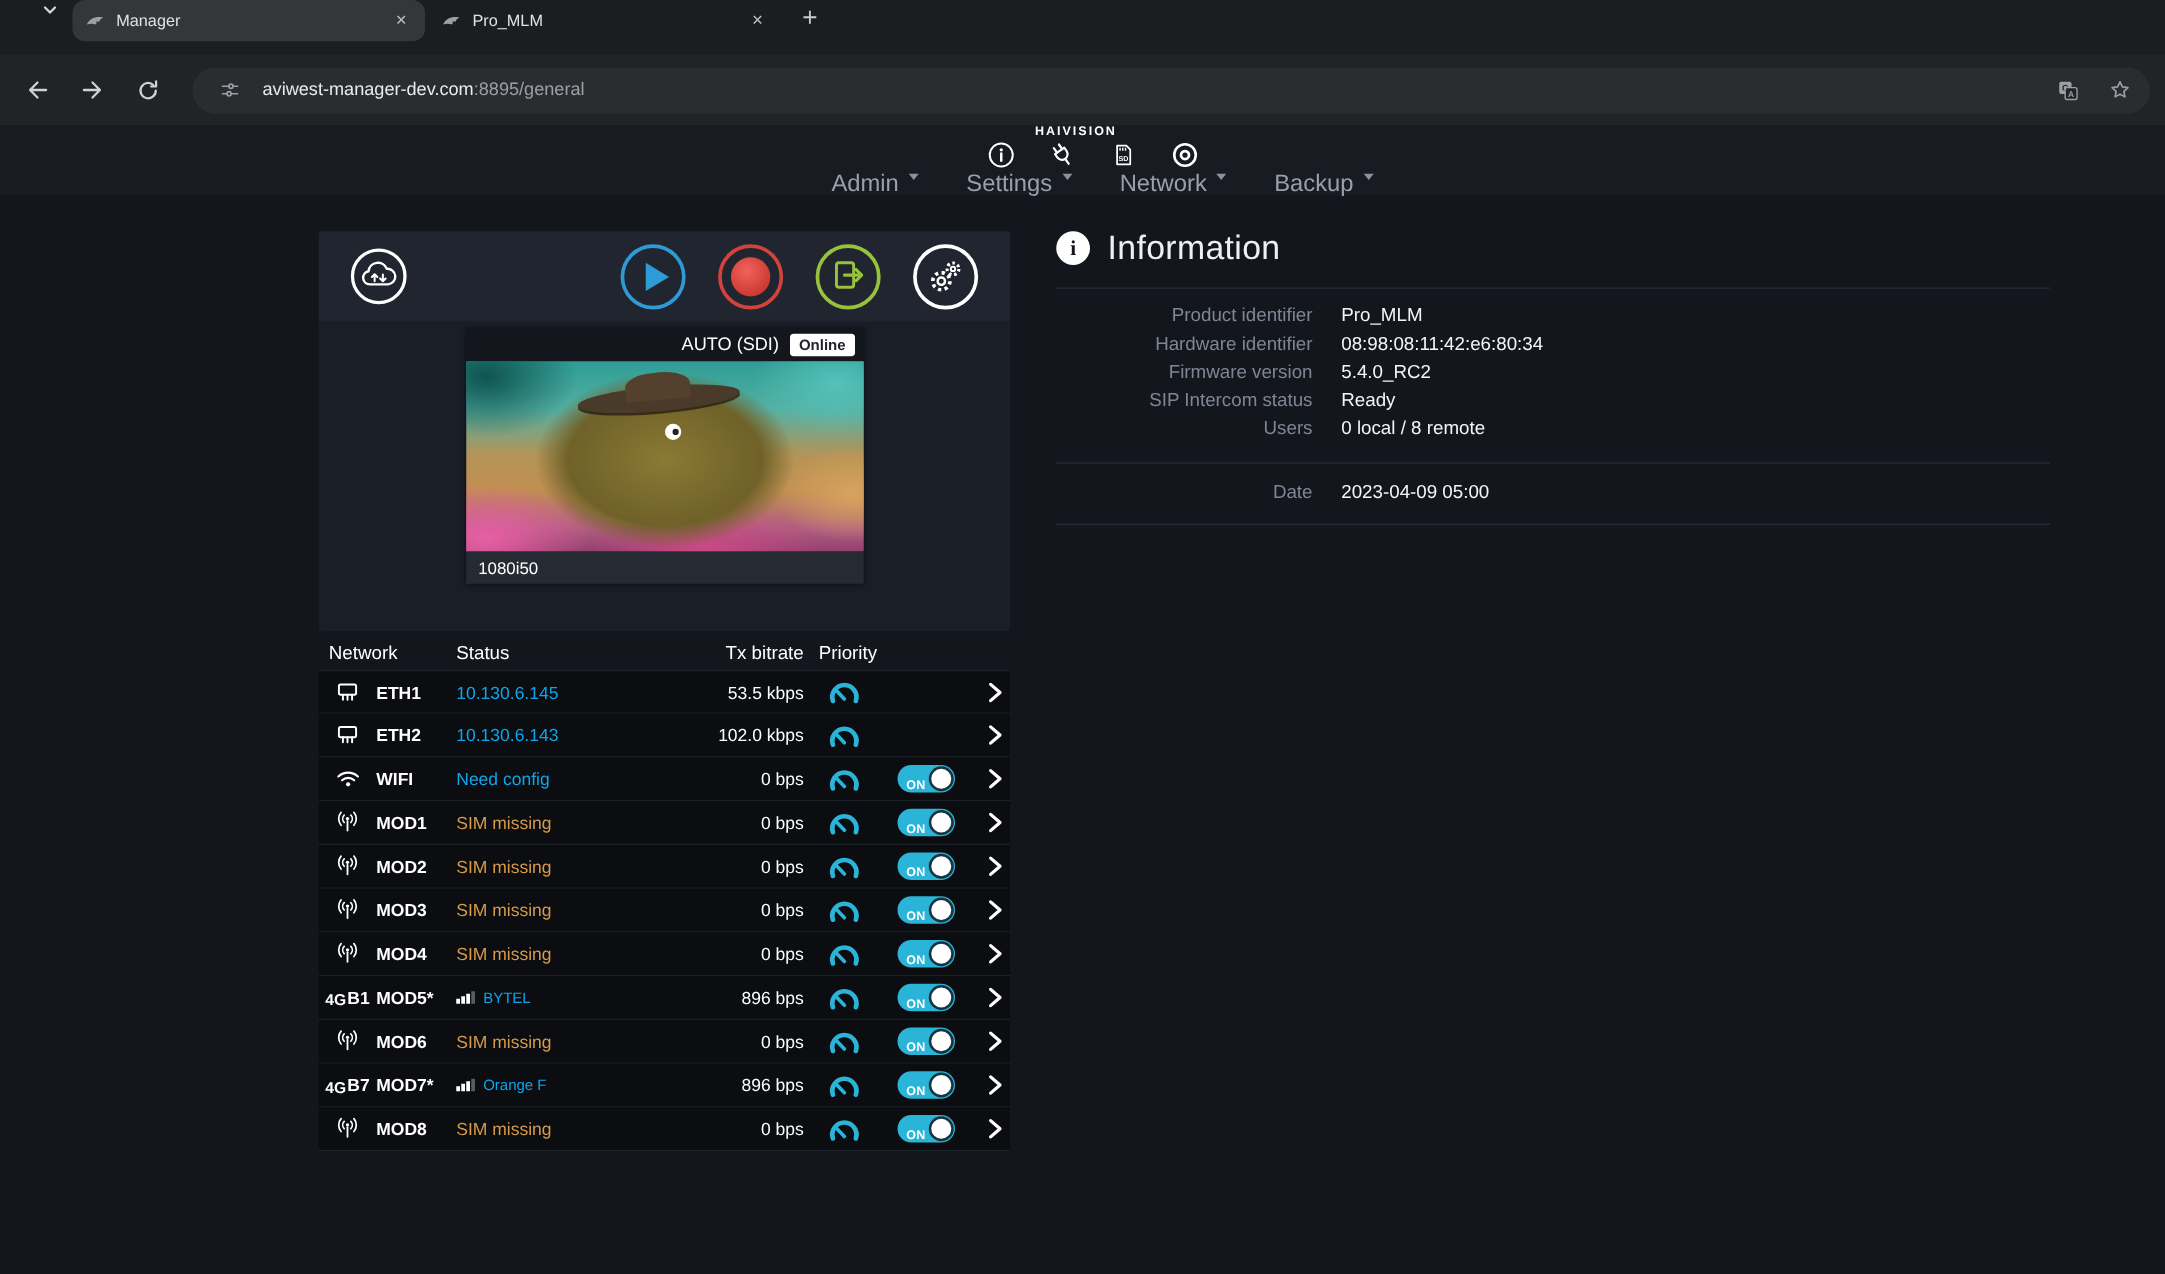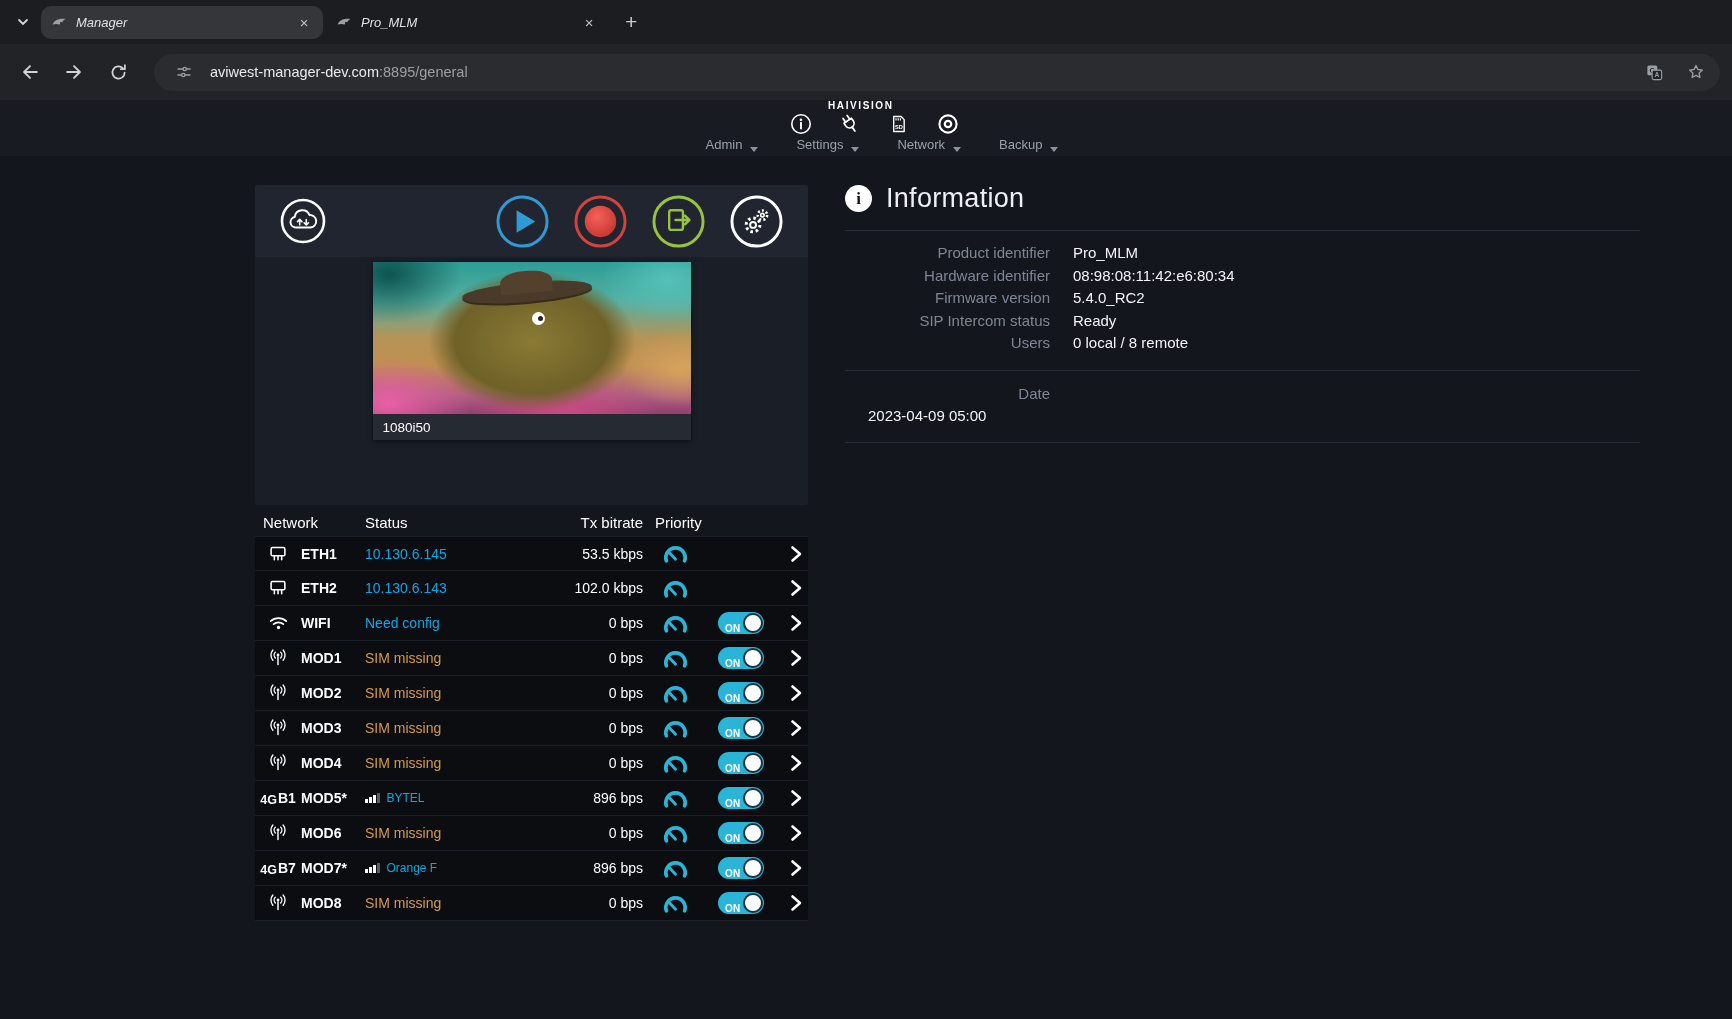--- a/index.html
+++ b/index.html
@@ -2,21 +2,21 @@
 <html><head>
 <meta charset="utf-8">
 <style>
   * { margin:0; padding:0; box-sizing:border-box; }
   html,body { width:1732px; height:1019px; overflow:hidden; }
   body { font-family:"Liberation Sans", sans-serif; background:#14161d; position:relative; cursor:default;
          -webkit-font-smoothing:antialiased; }
 
   
   .chrome { position:absolute; top:0; left:0; width:100%; height:100px; }
-  .tabstrip { height:44px; background:#1c1d21; display:flex; align-items:center; padding-left:8px;font-style:italic; }
+  .tabstrip { height:44px; background:#1c1d21; display:flex; align-items:flex-start; padding-left:25px; }
   .win-chev { width:30px; display:flex; justify-content:center; color:#d5d7da; }
   .tab { width:282px; height:33px; border-radius:10px; display:flex; align-items:center;
          padding:0 10px; gap:9px; color:#dfe1e5; font-size:13px; margin-left:3px; }
   .tab.active { background:#35363a; }
   .tab .title { flex:1; white-space:nowrap; overflow:hidden; }
   .tab .close { width:18px; height:18px; border-radius:50%; display:flex; align-items:center;
                 justify-content:center; color:#bdc1c6; font-size:15px; line-height:1; }
   .favicon { width:16px; height:16px; display:flex; align-items:center; }
   .newtab { width:30px; height:30px; margin-left:8px; color:#c6c9ce; font-size:21px; display:flex;
             align-items:center; justify-content:center; }
@@ -29,21 +29,21 @@
   .omni-spacer { flex:1; }
   .omni-icon { width:32px; height:32px; display:flex; align-items:center; justify-content:center; color:#9aa0a6; }
 
   
   .page { position:absolute; top:100px; left:0; width:100%; height:919px; background:#14161d; }
   .appnav { height:56px; background:#181b22; display:flex; align-items:center; padding:0 16px;flex-direction:column; }
   .brand { font-size:10px; font-weight:700; letter-spacing:1.6px; color:#fff; width:76px; }
   .nav-icons { display:flex; gap:23px; margin-left:16px; align-items:center; }
   .nav-ic { width:26px; height:26px; display:flex; align-items:center; justify-content:center; }
   .menus { display:flex; gap:38px; margin-left:32px; }
-  .menu { color:#98a0ab; font-size:13px; display:flex; gap:8px; align-items:flex-end; }
+  .menu { color:#98a0ab; font-size:19px; display:flex; gap:8px; align-items:flex-start; }
   .caret { width:0; height:0; border-left:4.5px solid transparent; border-right:4.5px solid transparent;
            border-top:5px solid #8a929d; margin-top:2px; }
 
   .content { position:absolute; top:56px; left:0; right:0; bottom:0; }
 
   
   .panel { position:absolute; left:255px; top:29px; width:553px; height:320px; background:#1a1e27; border-radius:3px; }
   .panel-toolbar { height:72px; background:#21252f; border-radius:3px 3px 0 0; display:flex; align-items:center; padding:0 24px; }
   .roundbtn { display:flex; align-items:center; justify-content:center; }
   .transport { margin-left:auto; display:flex; gap:23px; align-items:center; }
@@ -104,21 +104,21 @@
   .info { position:absolute; left:845px; top:27px; width:795px; }
   .info-head { display:flex; align-items:center; gap:14px; }
   .info-i { width:27px; height:27px; border-radius:50%; background:#fff; color:#14161d; font-weight:800;
             font-size:17px; display:flex; align-items:center; justify-content:center; font-family:"Liberation Serif", serif; }
   .info-title { font-size:27px; color:#edf0f4; letter-spacing:.3px; }
   .info-div { height:1px; background:#282d36; margin-top:16px; }
   .info-fields { margin-top:11px; }
   .info-row { display:flex; line-height:22.5px; font-size:15px; }
   .info-label { width:205px; text-align:right; color:#7e8696; }
   .info-value { margin-left:23px; color:#f3f5f8; font-weight:500; }
-  .info-daterow { margin-top:12px;flex-direction:column; }
+  .info-daterow { margin-top:12px; }
   .mt15 { margin-top:15px; }
   .mt14 { margin-top:14px; }
 
   svg { display:block; }
 </style>
 </head>
 <body>
 
 <div class="chrome">
   <div class="tabstrip">
@@ -289,20 +289,24 @@
                 <circle cx="24.5" cy="31.5" r="7" stroke="#fff" stroke-width="3" stroke-dasharray="2.7 2.8" fill="none"></circle>
                 <circle cx="24.5" cy="31.5" r="3" stroke="#fff" stroke-width="2" fill="none"></circle>
                 <circle cx="34" cy="21.5" r="4.8" stroke="#fff" stroke-width="2.6" stroke-dasharray="2.1 2.2" fill="none"></circle>
                 <circle cx="34" cy="21.5" r="1.8" stroke="#fff" stroke-width="1.6" fill="none"></circle>
               </svg>
           </span>
         </div>
       </div>
 
       <div class="preview">
+        <div class="pv-head">
+          <span>AUTO (SDI)</span>
+          <span class="pv-badge">Online</span>
+        </div>
         <div class="thumb">
           <div class="th-hat"></div>
           <div class="th-eye"></div>
         </div>
         <div class="pv-foot">1080i50</div>
       </div>
     </div>
 
     <div class="nettable">
       <div class="net-header">

